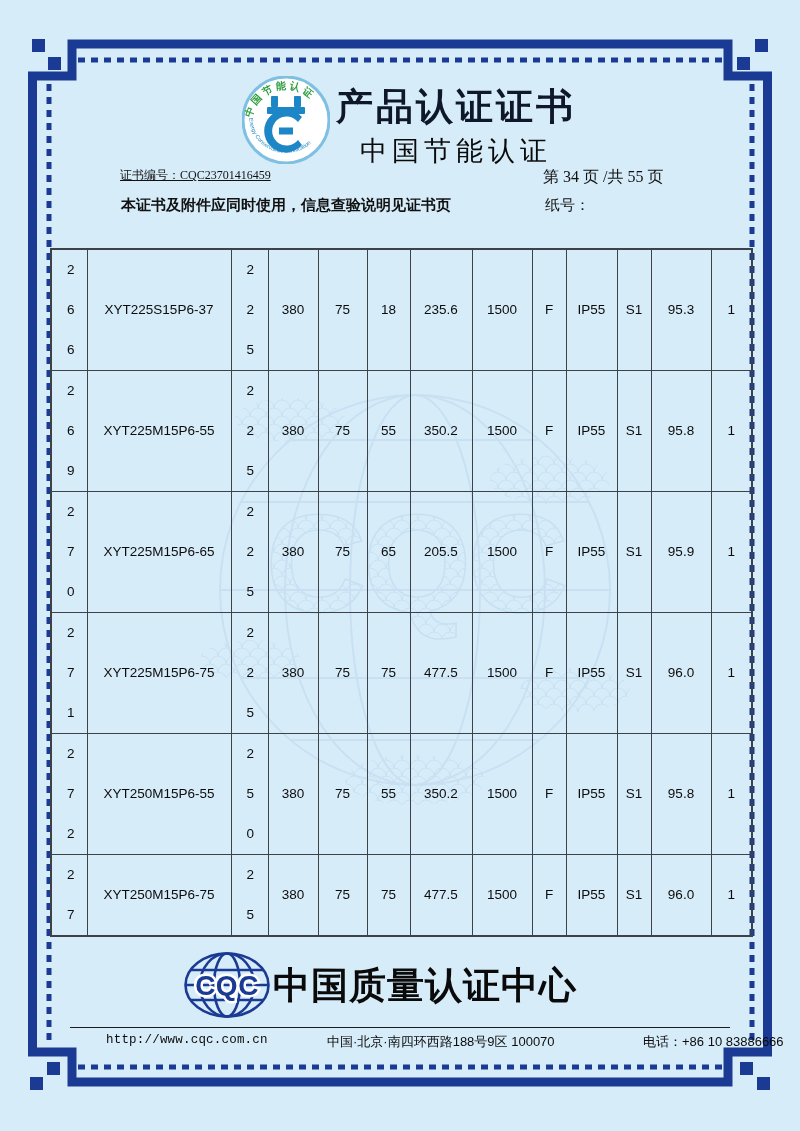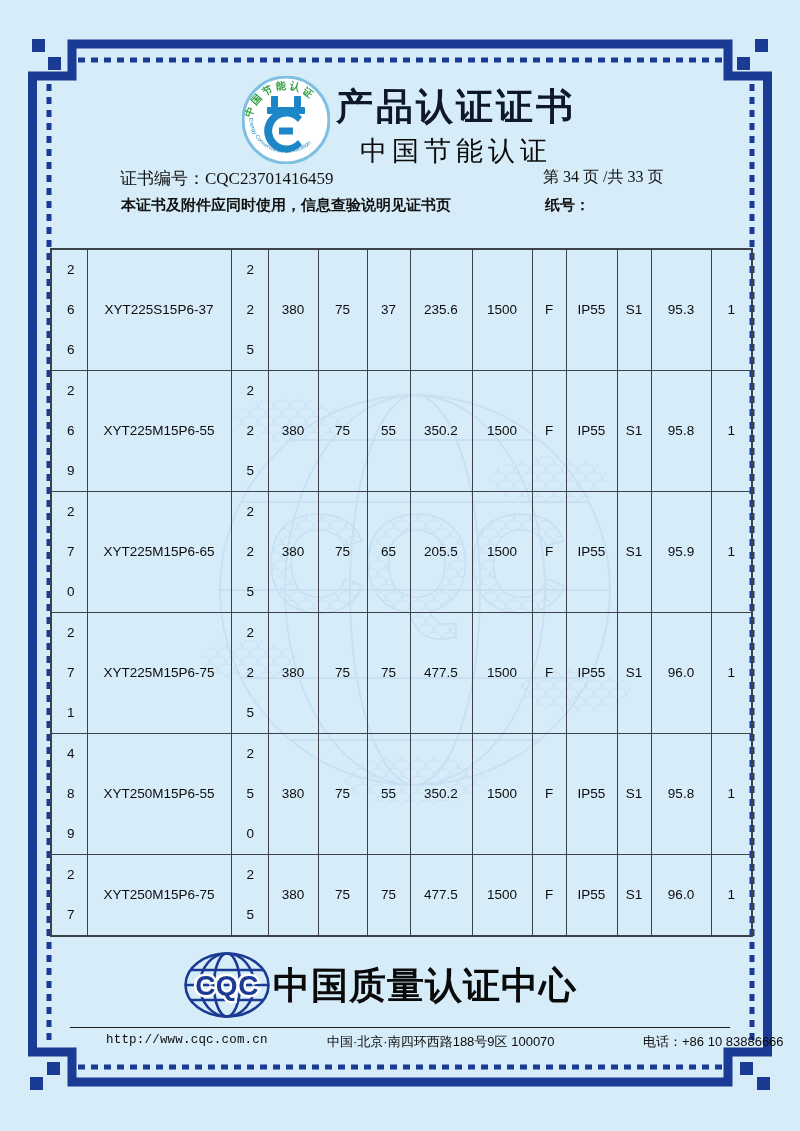--- a/index.html
+++ b/index.html
@@ -16,24 +16,24 @@
   
   .cert-title{
     left:300px;top:82px;width:312px;text-align:center;
     font-size:37px;font-weight:bold;letter-spacing:3px;color:#0f172a;
     font-family:"Liberation Sans",sans-serif;white-space:nowrap;
   }
   .cert-subtitle{
     left:300px;top:133px;width:312px;text-align:center;
     font-size:27px;font-weight:400;letter-spacing:5px;color:#0a0a0a;white-space:nowrap;
   }
-  .cert-no-row{left:120px;top:167px;font-family:"Liberation Serif",serif;font-size:17px;white-space:nowrap;}
+  .cert-no-row{left:120px;top:167px;font-family:"Liberation Serif",serif;font-size:12px;white-space:nowrap;text-decoration:underline;}
   .page-indicator{left:543px;top:167px;font-family:"Liberation Serif",serif;font-size:16px;white-space:nowrap;}
   .notice-row{left:121px;top:196px;font-size:15px;font-weight:bold;white-space:nowrap;}
-  .paper-no{left:545px;top:196px;font-size:15px;font-weight:bold;white-space:nowrap;}
+  .paper-no{left:545px;top:196px;font-size:15px;font-weight:normal;white-space:nowrap;}
 
   
   table.spec{
     position:absolute;left:50px;top:248px;width:701px;
     border-collapse:collapse;table-layout:fixed;
     border:2px solid #3d4248;
   }
   table.spec td{
     border:1.5px solid #3d4248;
     text-align:center;vertical-align:middle;
@@ -121,21 +121,21 @@
     <rect x="25" y="31" width="38" height="7" rx="1"></rect>
     <path d="M56,46 A 14.5,14.5 0 1 0 56,64 L 60,69 A 21.5,21.5 0 1 1 60,41 Z"></path>
     <rect x="37" y="51.5" width="14" height="7"></rect>
   </g>
 </svg>
 
 <div class="abs cert-title">产品认证证书</div>
 <div class="abs cert-subtitle">中国节能认证</div>
 
 <div class="abs cert-no-row"><span>证书编号：</span><span>CQC23701416459</span></div>
-<div class="abs page-indicator">第 34 页 /共 33 页</div>
+<div class="abs page-indicator">第 34 页 /共 55 页</div>
 
 <div class="abs notice-row">本证书及附件应同时使用，信息查验说明见证书页</div>
 <div class="abs paper-no">纸号：</div>
 
 <table class="spec">
   <colgroup>
     <col style="width:36px">
       <col style="width:144px">
       <col style="width:37px">
     <col style="width:50px">
@@ -149,21 +149,21 @@
       <col style="width:60px">
     <col style="width:41px">
   </colgroup>
   <tbody>
       <tr>
         <td class="wrapcell">266</td>
         <td>XYT225S15P6-37</td>
         <td class="wrapcell">225</td>
         <td>380</td>
         <td>75</td>
-        <td>37</td>
+        <td>18</td>
         <td>235.6</td>
         <td>1500</td>
         <td>F</td>
         <td>IP55</td>
         <td>S1</td>
         <td>95.3</td>
         <td>1</td>
       </tr>
       <tr>
         <td class="wrapcell">269</td>
@@ -204,21 +204,21 @@
         <td>75</td>
         <td>477.5</td>
         <td>1500</td>
         <td>F</td>
         <td>IP55</td>
         <td>S1</td>
         <td>96.0</td>
         <td>1</td>
       </tr>
       <tr>
-        <td class="wrapcell">489</td>
+        <td class="wrapcell">272</td>
         <td>XYT250M15P6-55</td>
         <td class="wrapcell">250</td>
         <td>380</td>
         <td>75</td>
         <td>55</td>
         <td>350.2</td>
         <td>1500</td>
         <td>F</td>
         <td>IP55</td>
         <td>S1</td>

